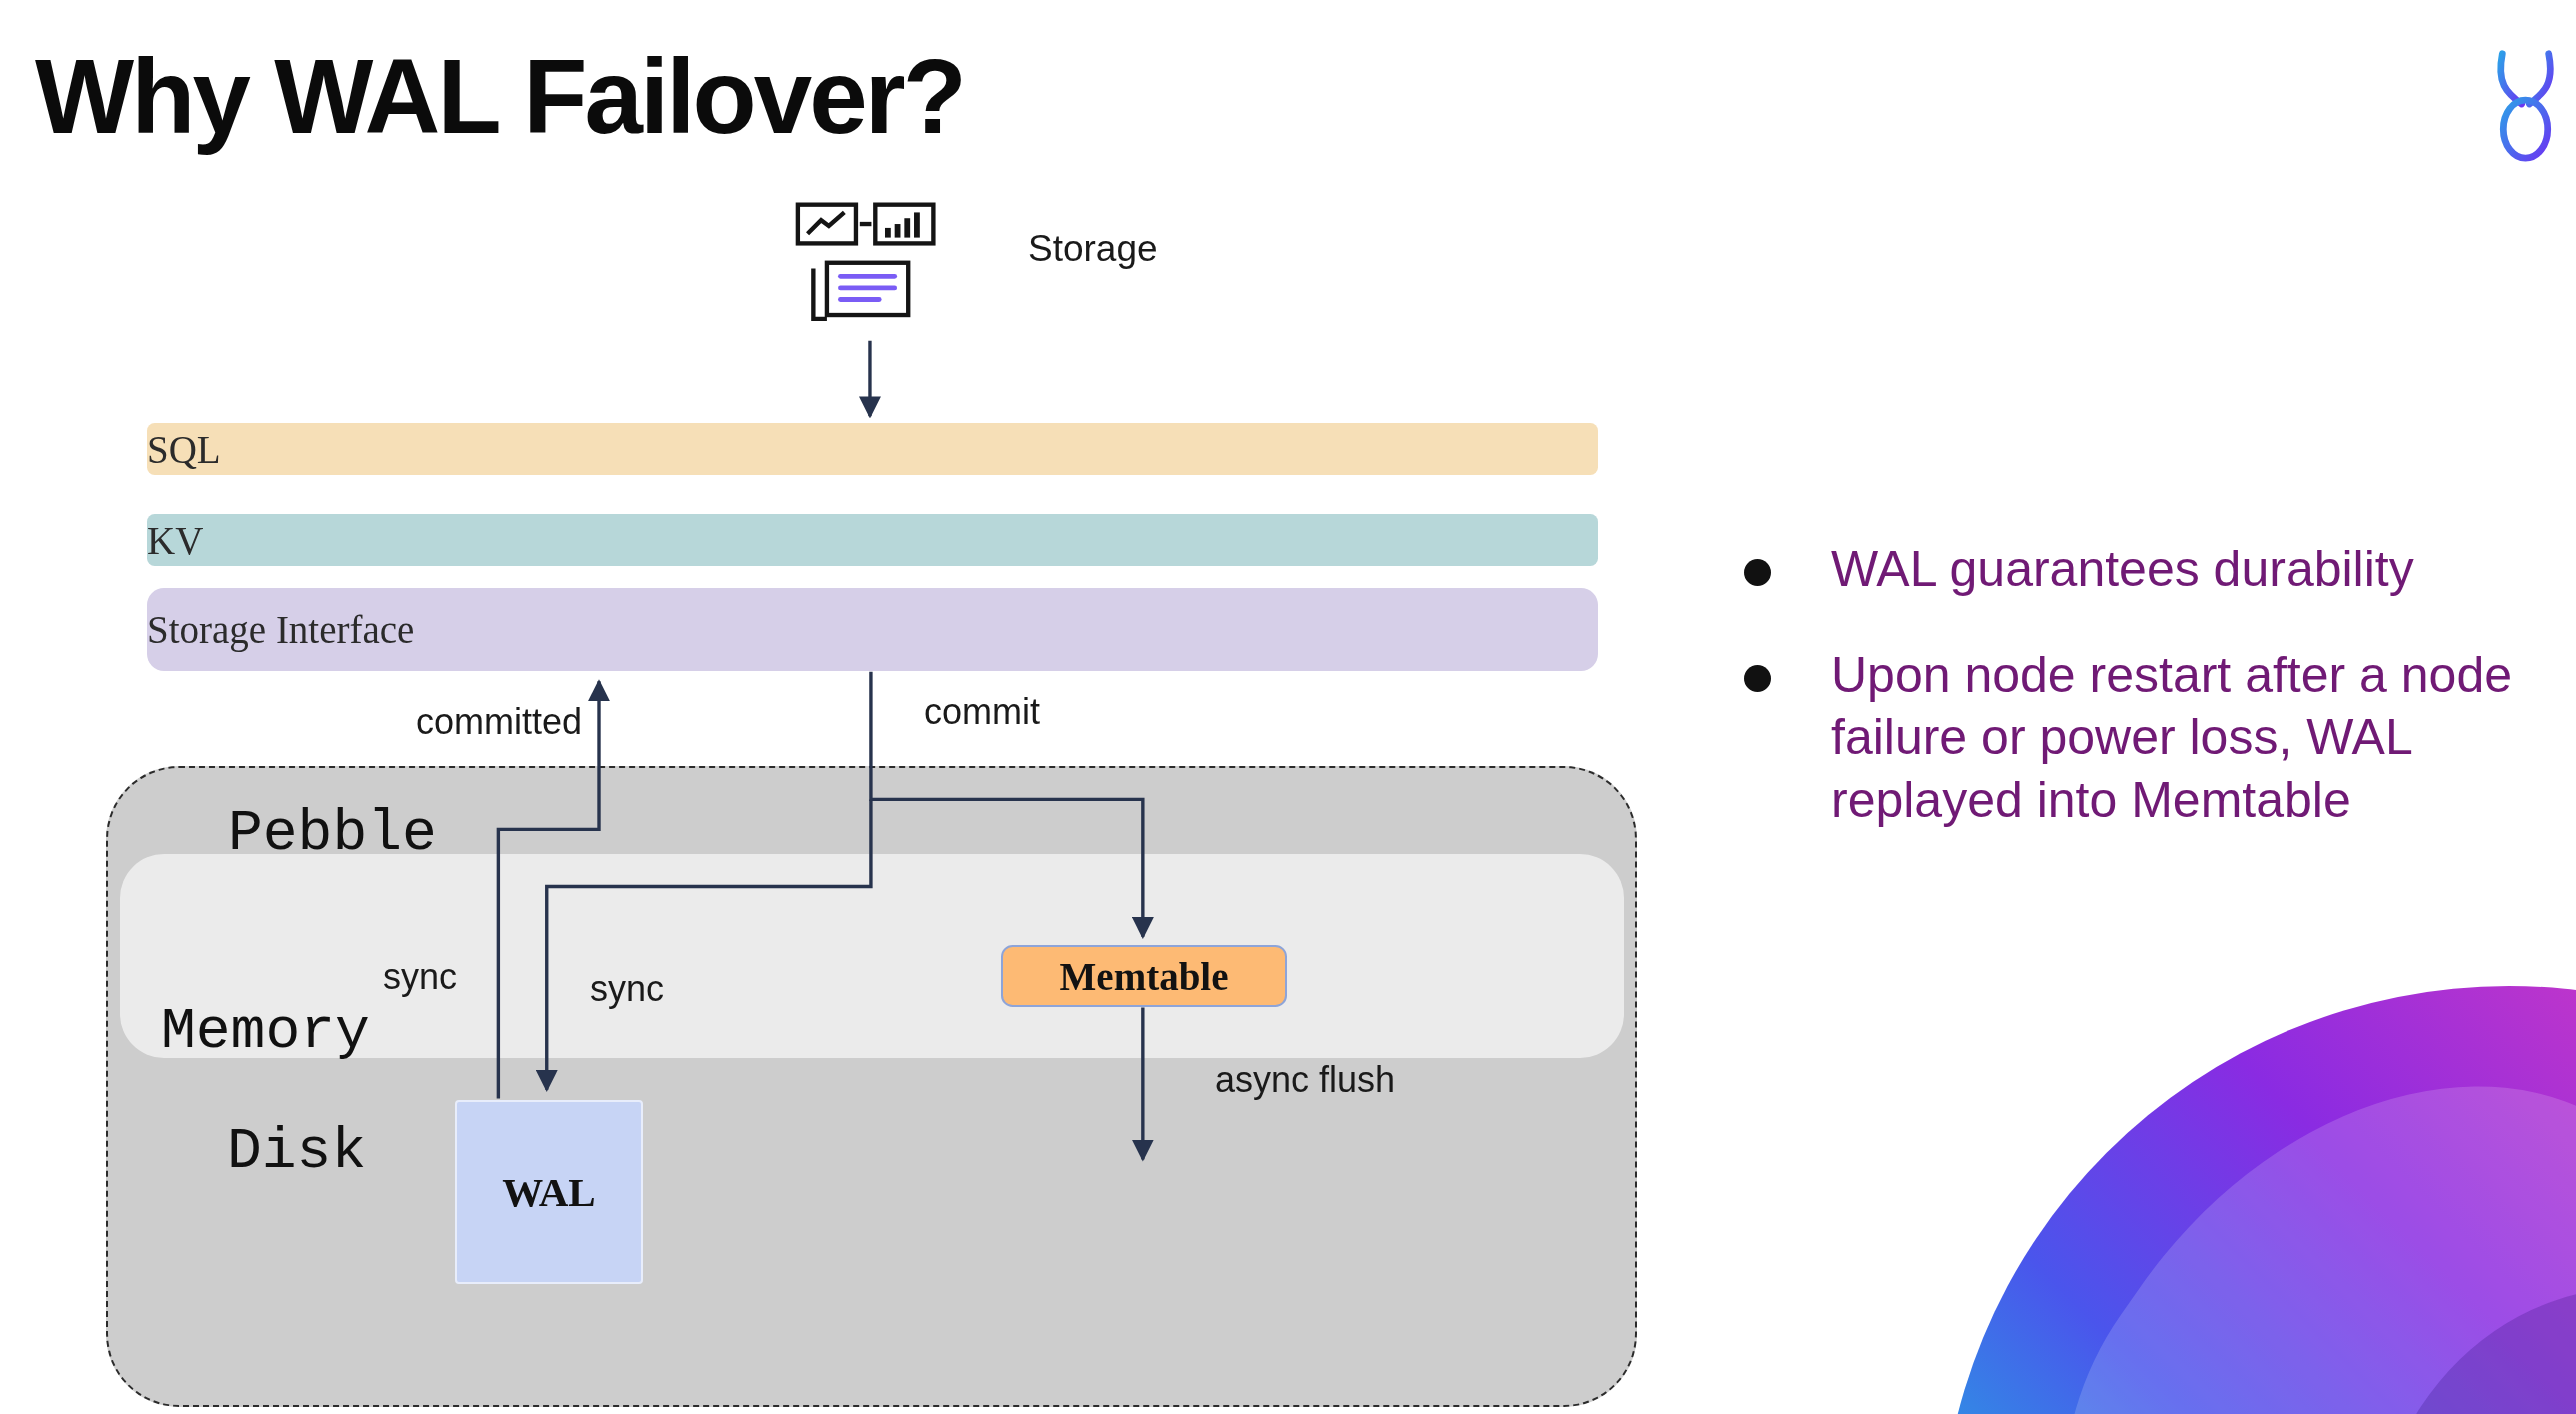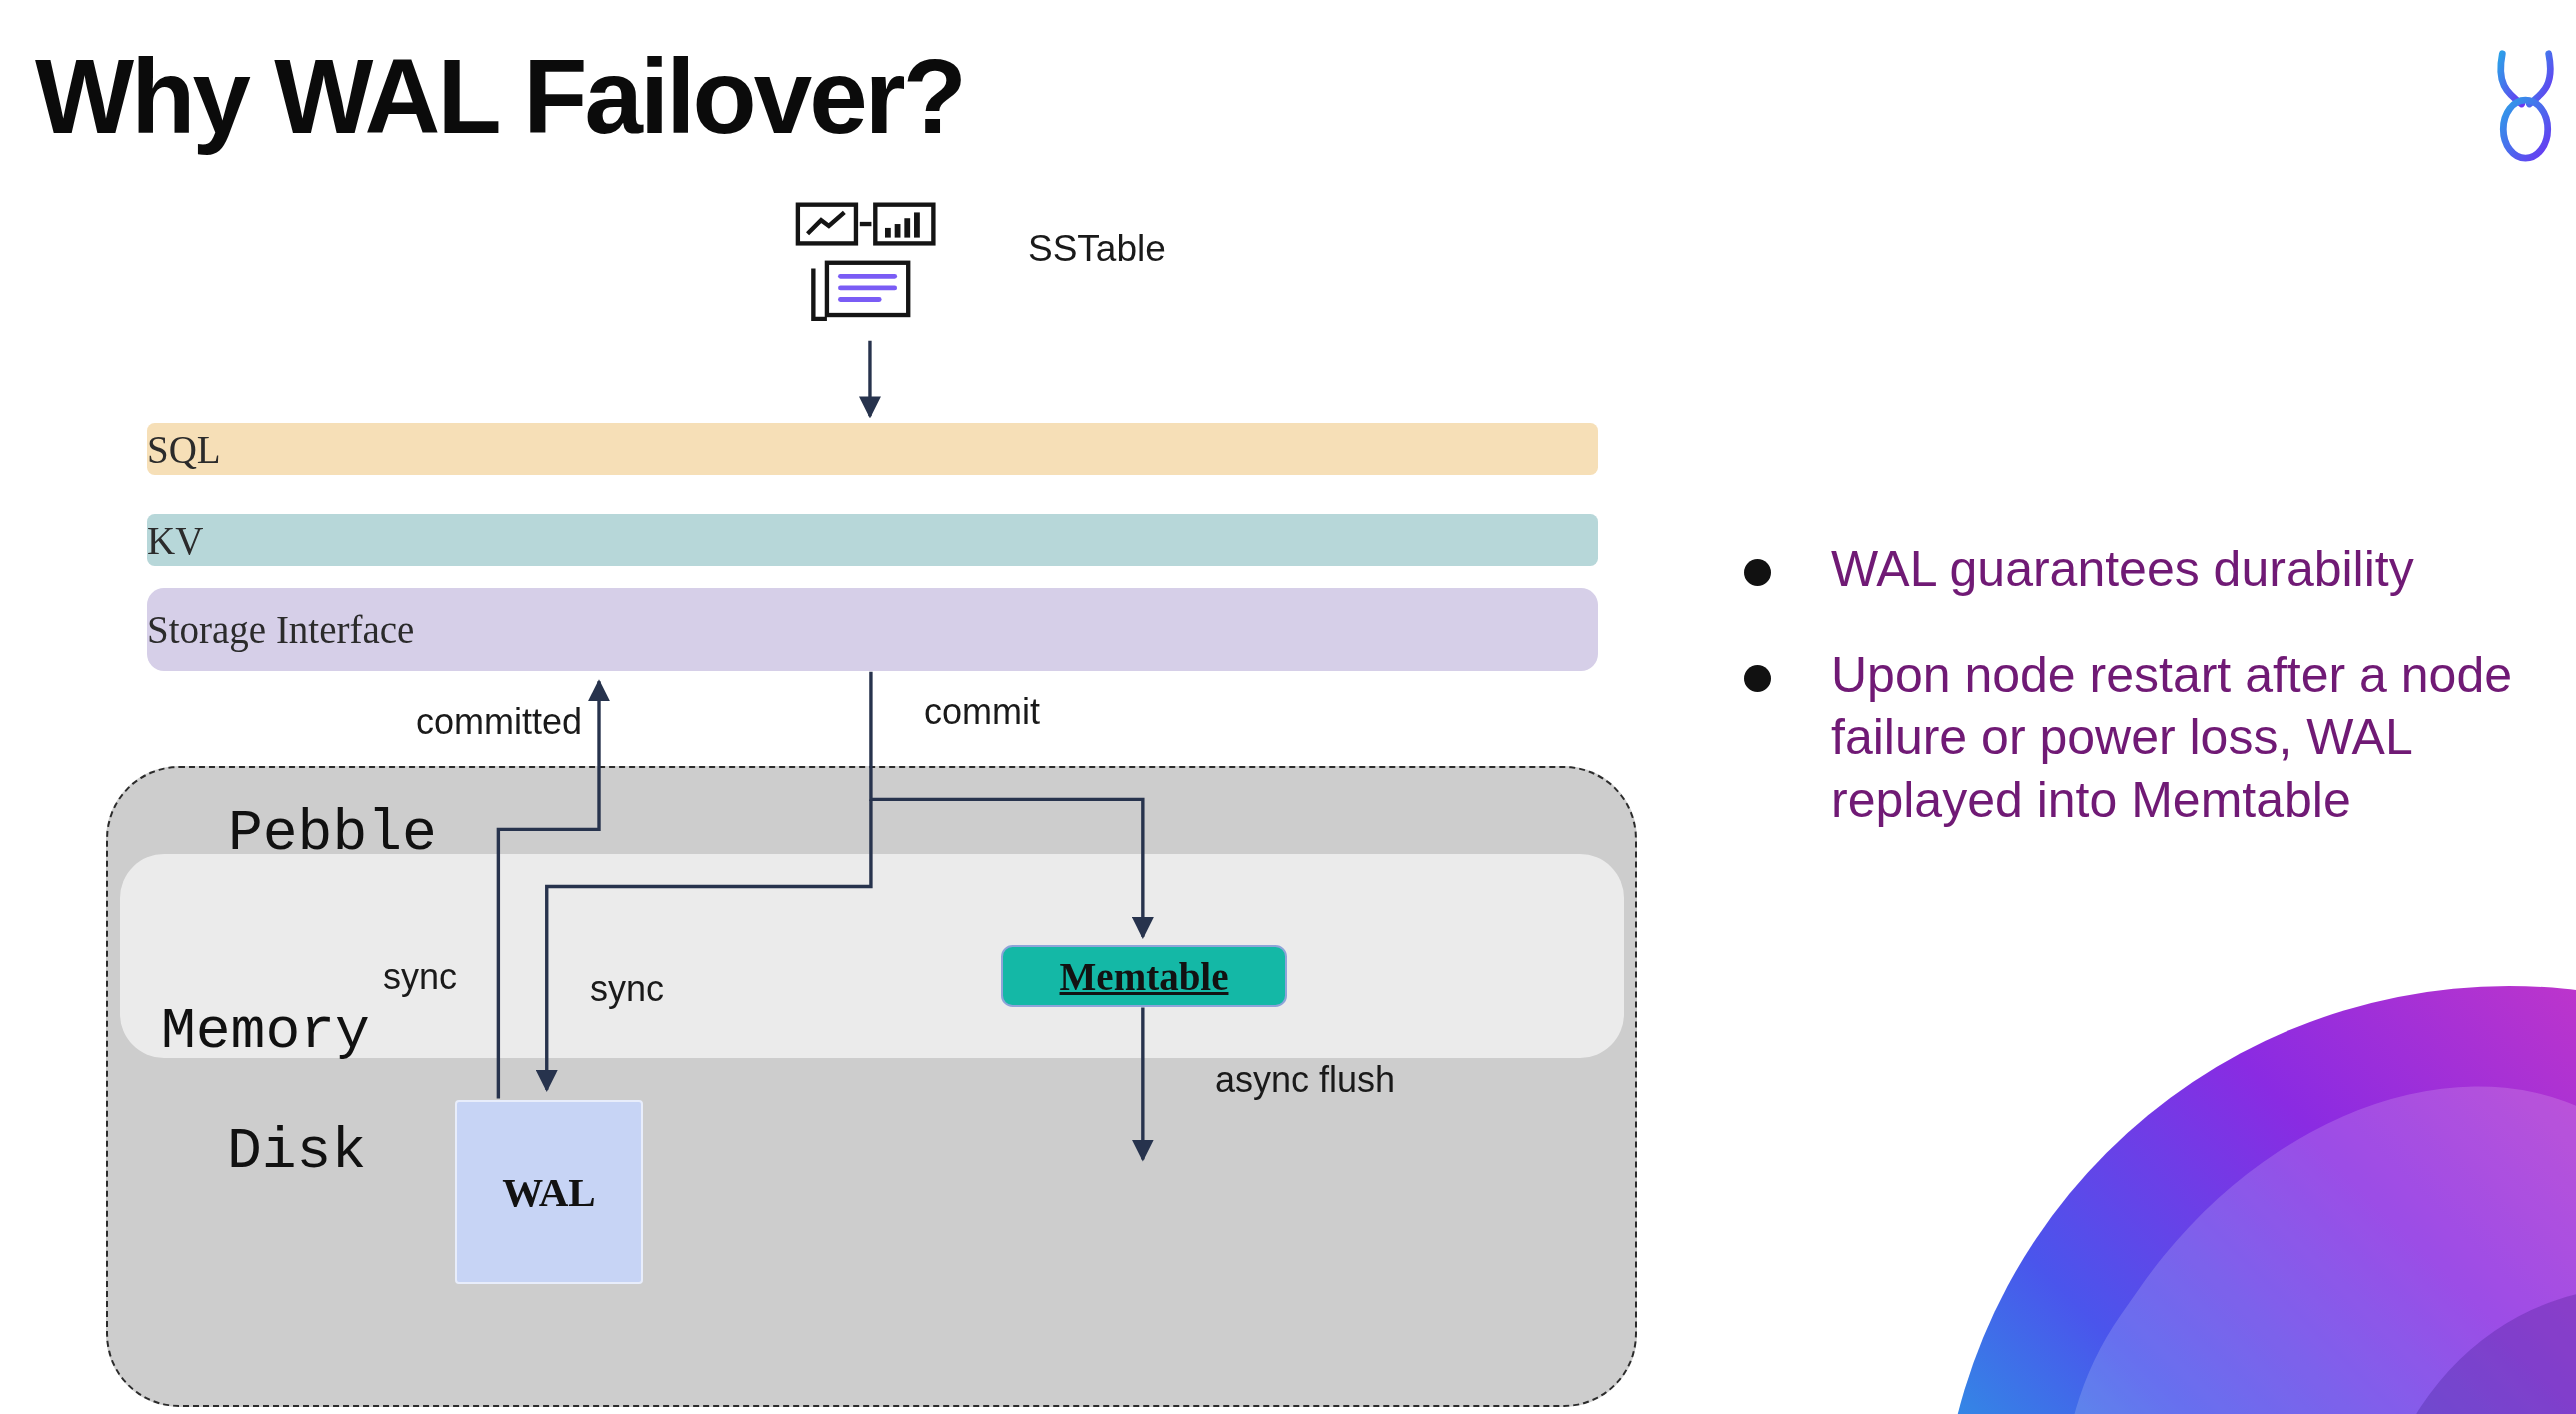--- a/index.html
+++ b/index.html
@@ -111,40 +111,40 @@
       <rect x="104" y="30" width="6" height="14"></rect>
       <rect x="114" y="24" width="6" height="20"></rect>
       <rect x="124" y="18" width="6" height="26"></rect>
     </g>
     <g stroke="#7A5CF5" stroke-width="5" stroke-linecap="round">
       <line x1="48" y1="84" x2="104" y2="84"></line>
       <line x1="48" y1="96" x2="104" y2="96"></line>
       <line x1="48" y1="108" x2="88" y2="108"></line>
     </g>
   </svg>
-  <div class="client-label">SSTable</div>
+  <div class="client-label">Storage</div>
 
   <div class="layer sql" style="background-color: rgb(246, 223, 183);">
     <span>SQL</span>
   </div>
   <div class="layer kv" style="background-color: rgb(183, 215, 217);">
     <span>KV</span>
   </div>
   <div class="layer storage" style="background-color: rgb(214, 207, 232);">
     <span>Storage Interface</span>
   </div>
 
   <div class="pebble" style="background-color: rgb(205, 205, 205);"></div>
   <div class="memory-band" style="background-color: rgb(235, 235, 235);"></div>
   <div class="zone-label pebble-label">Pebble</div>
   <div class="zone-label memory-label">Memory</div>
   <div class="zone-label disk-label">Disk</div>
 
   <div class="dbox wal" style="background-color: rgb(199, 212, 245);">WAL</div>
-  <div class="dbox memtable" style="background-color: #14b8a6; text-decoration: underline;">Memtable</div>
+  <div class="dbox memtable" style="background-color: #fdba74;">Memtable</div>
 
   <svg class="arrows" viewBox="0 0 2662 1462" aria-hidden="true">
     <defs>
       <marker id="arrow" viewBox="0 0 10 10" refX="9" refY="5" markerWidth="6.5" markerHeight="6.5" orient="auto">
         <path d="M0,0 L10,5 L0,10 z" style="fill: rgb(39, 51, 77);"></path>
       </marker>
     </defs>
     <g fill="none" stroke-width="3.5" style="stroke: rgb(39, 51, 77);">
       <path d="M899 352 L899 430" marker-end="url(#arrow)"></path>
       <path d="M515 1135 L515 857 L619 857 L619 704" marker-end="url(#arrow)"></path>

